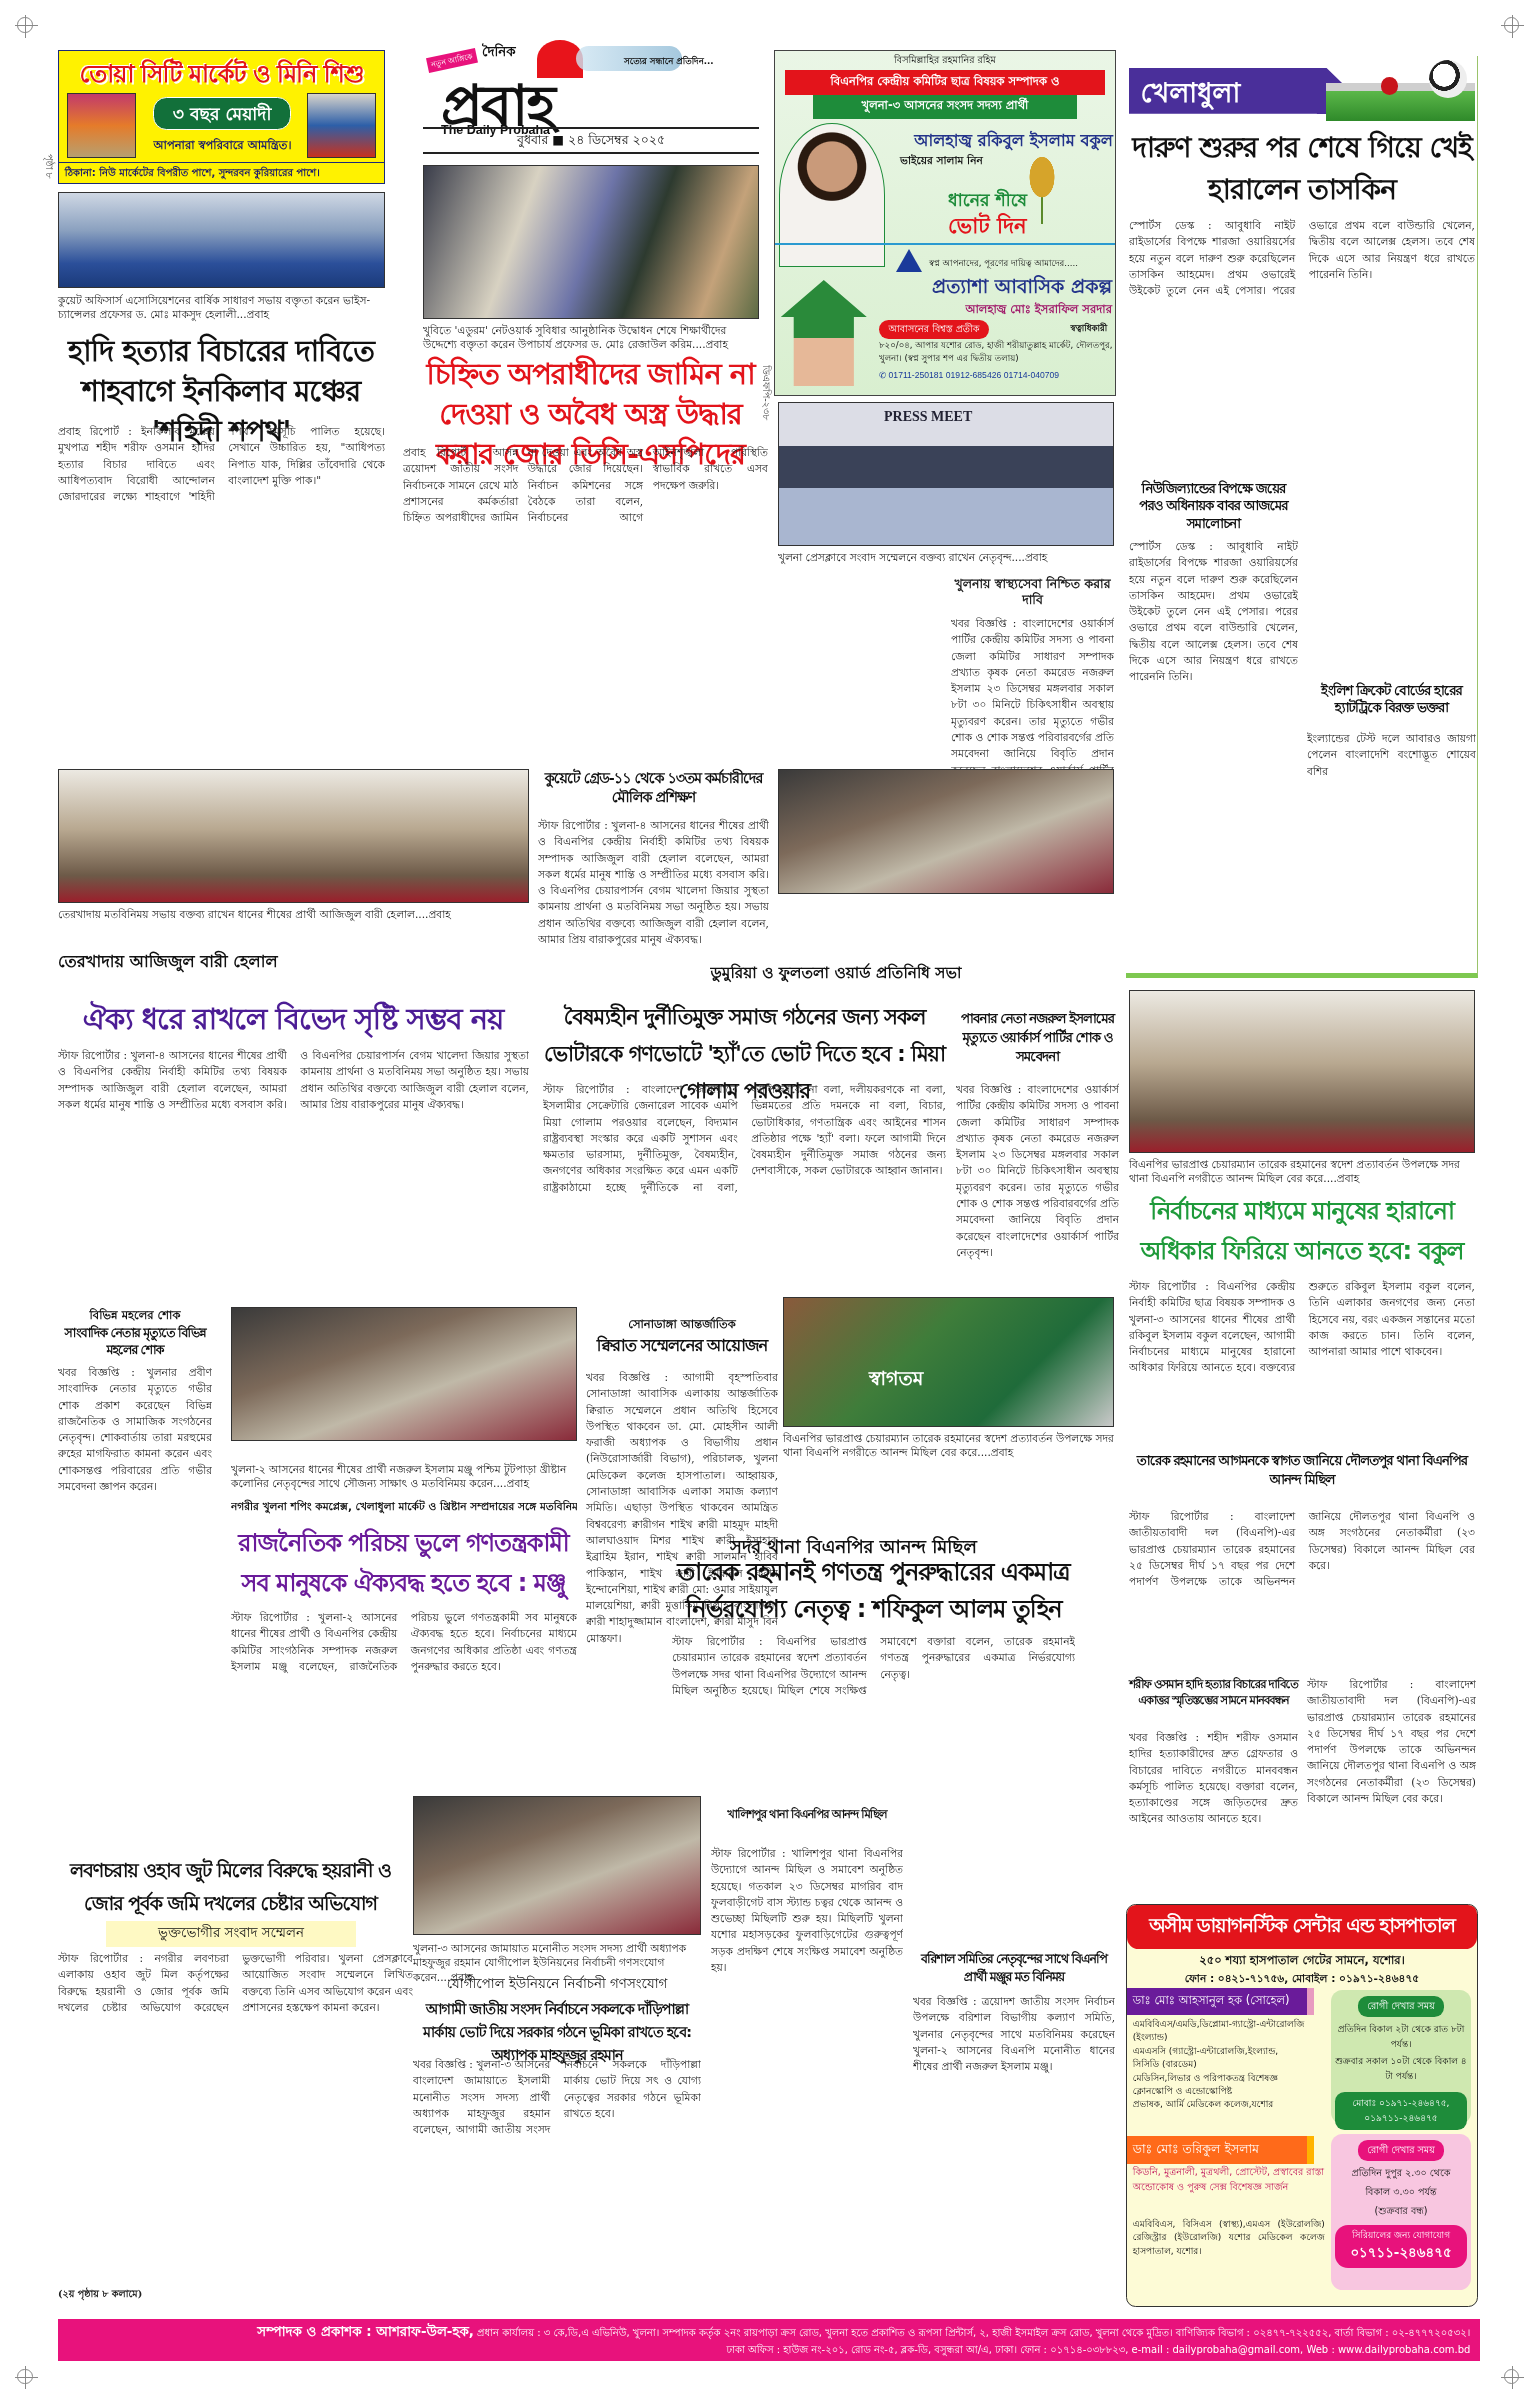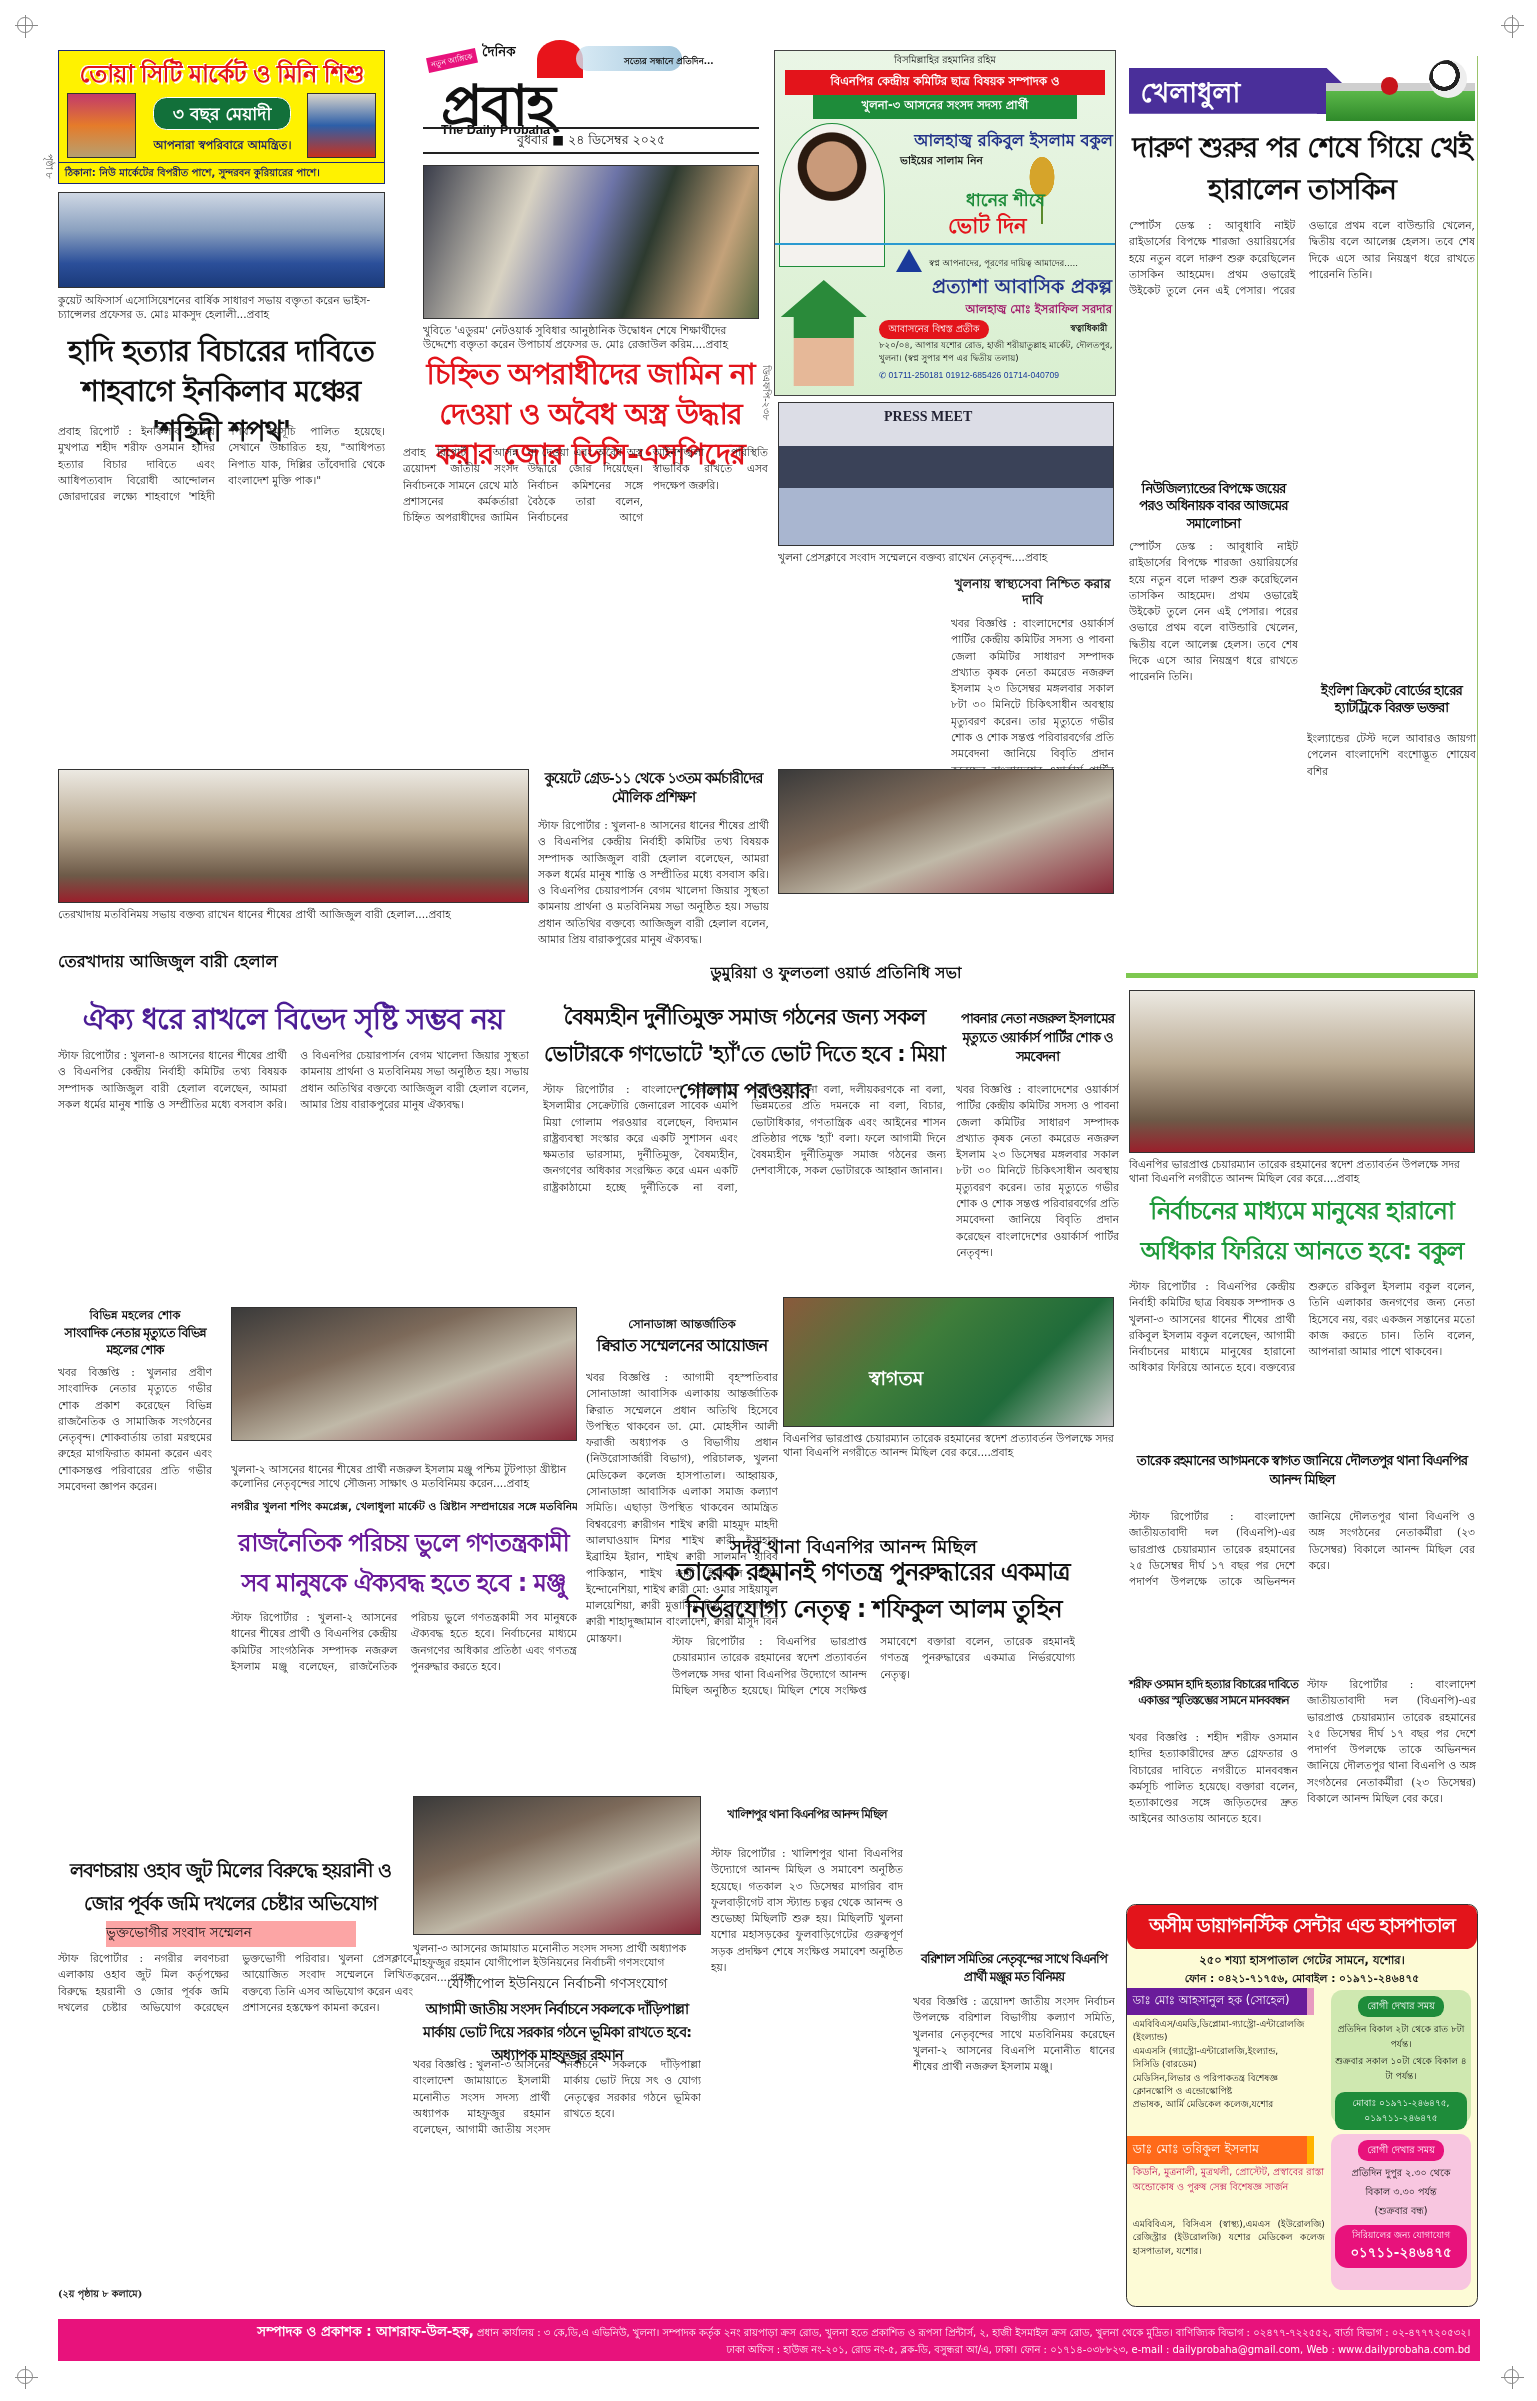--- a/index.html
+++ b/index.html
@@ -66,21 +66,21 @@
 <div class="abs txt" style="left:403px;top:444px;width:365px;height:317px;column-count:3;column-gap:9.6px;overflow:hidden;">প্রবাহ রিপোর্ট : আসন্ন ত্রয়োদশ জাতীয় সংসদ নির্বাচনকে সামনে রেখে মাঠ প্রশাসনের কর্মকর্তারা চিহ্নিত অপরাধীদের জামিন না দেওয়া এবং অবৈধ অস্ত্র উদ্ধারে জোর দিয়েছেন। নির্বাচন কমিশনের সঙ্গে বৈঠকে তারা বলেন, নির্বাচনের আগে আইনশৃঙ্খলা পরিস্থিতি স্বাভাবিক রাখতে এসব পদক্ষেপ জরুরি।</div>
 
 <div class="abs" style="left:774px;top:50px;width:342px;height:346px;background:linear-gradient(180deg,#eaf6e6,#d9efd0);border:1px solid #444;">
   <div style="text-align:center;font-size:9.6px;padding-top:1.9px;">বিসমিল্লাহির রহমানির রহিম</div>
   <div style="background:#e3141b;color:#fff;font-size:11.5px;text-align:center;margin:1.9px 9.6px 0;padding:2.9px 0;font-weight:bold;">বিএনপির কেন্দ্রীয় কমিটির ছাত্র বিষয়ক সম্পাদক ও</div>
   <div style="background:#1e8c3a;color:#fff;font-size:11.5px;text-align:center;margin:0 38px;padding:2.9px 0;font-weight:bold;">খুলনা-৩ আসনের সংসদ সদস্য প্রার্থী</div>
   <div style="position:absolute;left:3.8px;top:72px;width:106px;height:144px;border-radius:50% 50% 0 0;background:radial-gradient(circle at 50% 30%,#c99a7a 0 22%,#2a1a10 23% 30%,#f4f2ee 31%);border:1.9px solid #1e8c3a;"></div>
   <div style="position:absolute;left:115px;top:77px;width:223px;text-align:right;color:#23338a;font-size:16.3px;font-weight:bold;">আলহাজ্ব রকিবুল ইসলাম বকুল</div>
   <div style="position:absolute;left:125px;top:102px;font-size:10.6px;font-weight:bold;">ভাইয়ের সালাম নিন</div>
   <div style="position:absolute;left:238px;top:106px;width:58px;height:67px;background:radial-gradient(ellipse at 50% 30%,#d6a42a 0 30%,transparent 31%),linear-gradient(90deg,transparent 48%,#5a8a2a 48% 52%,transparent 52%);"></div>
-  <div style="position:absolute;left:191px;top:136px;font-size:17.3px;font-weight:bold;color:#1e8c3a;">ধানের শীষে</div>
+  <div style="position:absolute;left:173px;top:136px;font-size:17.3px;font-weight:bold;color:#1e8c3a;">ধানের শীষে</div>
   <div style="position:absolute;left:173px;top:159px;font-size:21px;font-weight:bold;color:#e3141b;">ভোট দিন</div>
   <div style="position:absolute;left:0;top:192px;width:100%;height:1.9px;background:#2a9ad0;"></div>
   <div style="position:absolute;left:121px;top:198px;width:0;height:0;border-left:13.4px solid transparent;border-right:13.4px solid transparent;border-bottom:23px solid #1a3a9a;"></div>
   <div style="position:absolute;left:5.8px;top:229px;width:86px;height:106px;background:linear-gradient(180deg,#2a8a3a 0 55%,#e6b898 55%);clip-path:polygon(50% 0,100% 35%,85% 35%,85% 100%,15% 100%,15% 35%,0 35%);"></div>
   <div style="position:absolute;left:154px;top:206px;font-size:8.6px;">স্বপ্ন আপনাদের, পূরণের দায়িত্ব আমাদের.....</div>
   <div style="position:absolute;left:106px;top:221px;width:231px;text-align:right;font-size:19px;font-weight:bold;color:#23338a;">প্রত্যাশা আবাসিক প্রকল্প</div>
   <div style="position:absolute;left:106px;top:250px;width:231px;text-align:right;font-size:11.5px;color:#a0186a;font-weight:bold;">আলহাজ্ব মোঃ ইসরাফিল সরদার</div>
   <div style="position:absolute;left:104px;top:269px;background:#e3141b;color:#fff;font-size:9.6px;padding:1.9px 9.6px;border-radius:9.6px;">আবাসনের বিশ্বস্ত প্রতীক</div>
   <div style="position:absolute;right:7.7px;top:271px;font-size:8.6px;font-weight:bold;">স্বত্বাধিকারী</div>
   <div style="position:absolute;left:104px;top:288px;width:234px;font-size:8.6px;line-height:12.5px;">৮২০/০৪, আপার যশোর রোড, হাজী শরীয়াতুল্লাহ মার্কেট, দৌলতপুর, খুলনা। (স্বপ্ন সুপার শপ এর দ্বিতীয় তলায়)</div>
@@ -156,21 +156,21 @@
 <div class="abs hl" style="left:672px;top:1554px;width:403px;font-size:24px;line-height:37px;text-align:center;">তারেক রহমানই গণতন্ত্র পুনরুদ্ধারের একমাত্র নির্ভরযোগ্য নেতৃত্ব : শফিকুল আলম তুহিন</div>
 <div class="abs txt cols2" style="left:672px;top:1633px;width:403px;height:154px;overflow:hidden;">স্টাফ রিপোর্টার : বিএনপির ভারপ্রাপ্ত চেয়ারম্যান তারেক রহমানের স্বদেশ প্রত্যাবর্তন উপলক্ষে সদর থানা বিএনপির উদ্যোগে আনন্দ মিছিল অনুষ্ঠিত হয়েছে। মিছিল শেষে সংক্ষিপ্ত সমাবেশে বক্তারা বলেন, তারেক রহমানই গণতন্ত্র পুনরুদ্ধারের একমাত্র নির্ভরযোগ্য নেতৃত্ব।</div>
 
 <div class="abs hl" style="left:1129px;top:1451px;width:346px;font-size:13.4px;line-height:19px;">তারেক রহমানের আগমনকে স্বাগত জানিয়ে দৌলতপুর থানা বিএনপির আনন্দ মিছিল</div>
 <div class="abs txt cols2" style="left:1129px;top:1508px;width:346px;height:163px;overflow:hidden;">স্টাফ রিপোর্টার : বাংলাদেশ জাতীয়তাবাদী দল (বিএনপি)-এর ভারপ্রাপ্ত চেয়ারম্যান তারেক রহমানের ২৫ ডিসেম্বর দীর্ঘ ১৭ বছর পর দেশে পদার্পণ উপলক্ষে তাকে অভিনন্দন জানিয়ে দৌলতপুর থানা বিএনপি ও অঙ্গ সংগঠনের নেতাকর্মীরা (২৩ ডিসেম্বর) বিকালে আনন্দ মিছিল বের করে।</div>
 <div class="abs hl" style="left:1129px;top:1676px;width:169px;font-size:11.5px;line-height:16.3px;">শরীফ ওসমান হাদি হত্যার বিচারের দাবিতে একাত্তর স্মৃতিস্তম্ভের সামনে মানববন্ধন</div>
 <div class="abs txt" style="left:1129px;top:1729px;width:169px;height:163px;overflow:hidden;">খবর বিজ্ঞপ্তি : শহীদ শরীফ ওসমান হাদির হত্যাকারীদের দ্রুত গ্রেফতার ও বিচারের দাবিতে নগরীতে মানববন্ধন কর্মসূচি পালিত হয়েছে। বক্তারা বলেন, হত্যাকাণ্ডের সঙ্গে জড়িতদের দ্রুত আইনের আওতায় আনতে হবে।</div>
 <div class="abs txt" style="left:1307px;top:1676px;width:169px;height:216px;overflow:hidden;">স্টাফ রিপোর্টার : বাংলাদেশ জাতীয়তাবাদী দল (বিএনপি)-এর ভারপ্রাপ্ত চেয়ারম্যান তারেক রহমানের ২৫ ডিসেম্বর দীর্ঘ ১৭ বছর পর দেশে পদার্পণ উপলক্ষে তাকে অভিনন্দন জানিয়ে দৌলতপুর থানা বিএনপি ও অঙ্গ সংগঠনের নেতাকর্মীরা (২৩ ডিসেম্বর) বিকালে আনন্দ মিছিল বের করে।</div>
 
 <div class="abs hl" style="left:53px;top:1854px;width:355px;font-size:19px;line-height:33px;">লবণচরায় ওহাব জুট মিলের বিরুদ্ধে হয়রানী ও জোর পূর্বক জমি দখলের চেষ্টার অভিযোগ</div>
-<div class="abs" style="left:106px;top:1921px;width:250px;background:#fca5a5;font-size:13.4px;text-align:left;padding:1.9px 0;">ভুক্তভোগীর সংবাদ সম্মেলন</div>
+<div class="abs" style="left:106px;top:1921px;width:250px;background:#fef9c3;font-size:13.4px;text-align:center;padding:1.9px 0;">ভুক্তভোগীর সংবাদ সম্মেলন</div>
 <div class="abs txt cols2" style="left:58px;top:1950px;width:355px;height:351px;overflow:hidden;">স্টাফ রিপোর্টার : নগরীর লবণচরা এলাকায় ওহাব জুট মিল কর্তৃপক্ষের বিরুদ্ধে হয়রানী ও জোর পূর্বক জমি দখলের চেষ্টার অভিযোগ করেছেন ভুক্তভোগী পরিবার। খুলনা প্রেসক্লাবে আয়োজিত সংবাদ সম্মেলনে লিখিত বক্তব্যে তিনি এসব অভিযোগ করেন এবং প্রশাসনের হস্তক্ষেপ কামনা করেন।</div>
 
 <div class="abs photo crowd" style="left:413px;top:1796px;width:288px;height:139px;"></div>
 <div class="abs cap" style="left:413px;top:1941px;width:288px;">খুলনা-৩ আসনের জামায়াত মনোনীত সংসদ সদস্য প্রার্থী অধ্যাপক মাহফুজুর রহমান যোগীপোল ইউনিয়নের নির্বাচনী গণসংযোগ করেন....প্রবাহ</div>
 <div class="abs" style="left:413px;top:1974px;width:288px;font-size:13.4px;text-align:center;">যোগীপোল ইউনিয়নে নির্বাচনী গণসংযোগ</div>
 <div class="abs hl" style="left:408px;top:1998px;width:298px;font-size:14.4px;line-height:23px;">আগামী জাতীয় সংসদ নির্বাচনে সকলকে দাঁড়িপাল্লা মার্কায় ভোট দিয়ে সরকার গঠনে ভূমিকা রাখতে হবে: অধ্যাপক মাহফুজুর রহমান</div>
 <div class="abs txt cols2" style="left:413px;top:2056px;width:288px;height:245px;overflow:hidden;">খবর বিজ্ঞপ্তি : খুলনা-৩ আসনের বাংলাদেশ জামায়াতে ইসলামী মনোনীত সংসদ সদস্য প্রার্থী অধ্যাপক মাহফুজুর রহমান বলেছেন, আগামী জাতীয় সংসদ নির্বাচনে সকলকে দাঁড়িপাল্লা মার্কায় ভোট দিয়ে সৎ ও যোগ্য নেতৃত্বের সরকার গঠনে ভূমিকা রাখতে হবে।</div>
 
 <div class="abs hl" style="left:711px;top:1806px;width:192px;font-size:11.5px;line-height:16.3px;">খালিশপুর থানা বিএনপির আনন্দ মিছিল</div>
 <div class="abs txt" style="left:711px;top:1845px;width:192px;height:456px;overflow:hidden;">স্টাফ রিপোর্টার : খালিশপুর থানা বিএনপির উদ্যোগে আনন্দ মিছিল ও সমাবেশ অনুষ্ঠিত হয়েছে। গতকাল ২৩ ডিসেম্বর মাগরিব বাদ ফুলবাড়ীগেট বাস স্ট্যান্ড চত্বর থেকে আনন্দ ও শুভেচ্ছা মিছিলটি শুরু হয়। মিছিলটি খুলনা যশোর মহাসড়কের ফুলবাড়িগেটের গুরুত্বপূর্ণ সড়ক প্রদক্ষিণ শেষে সংক্ষিপ্ত সমাবেশ অনুষ্ঠিত হয়।</div>

